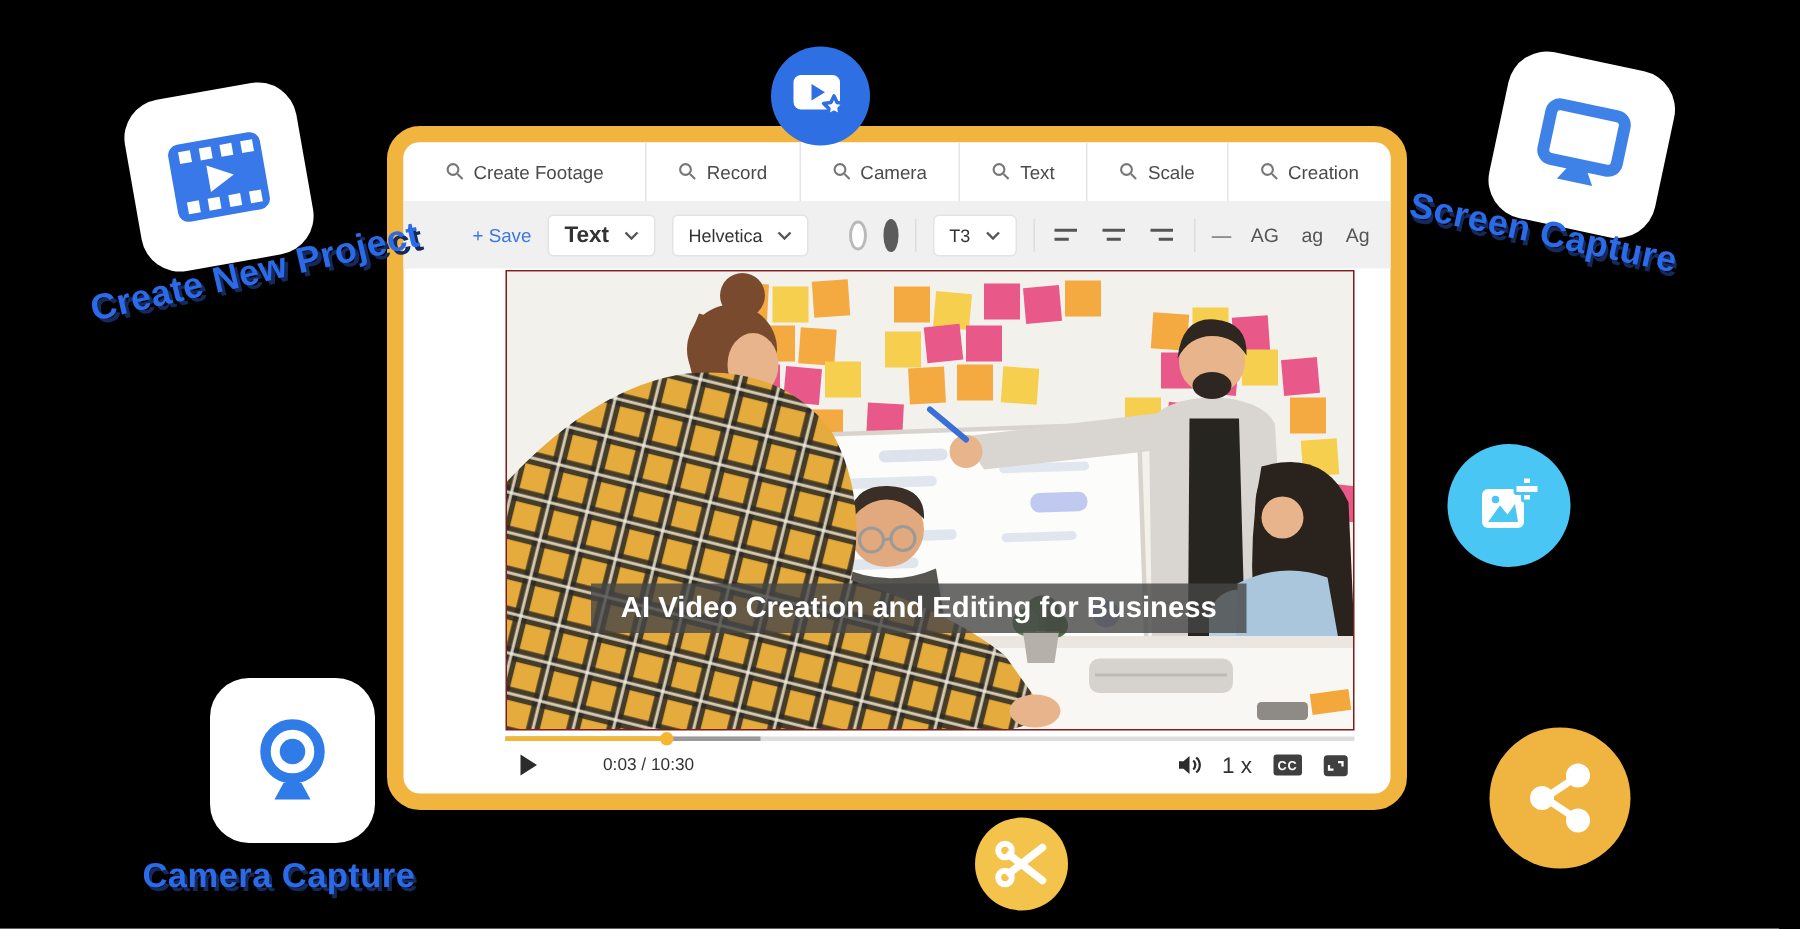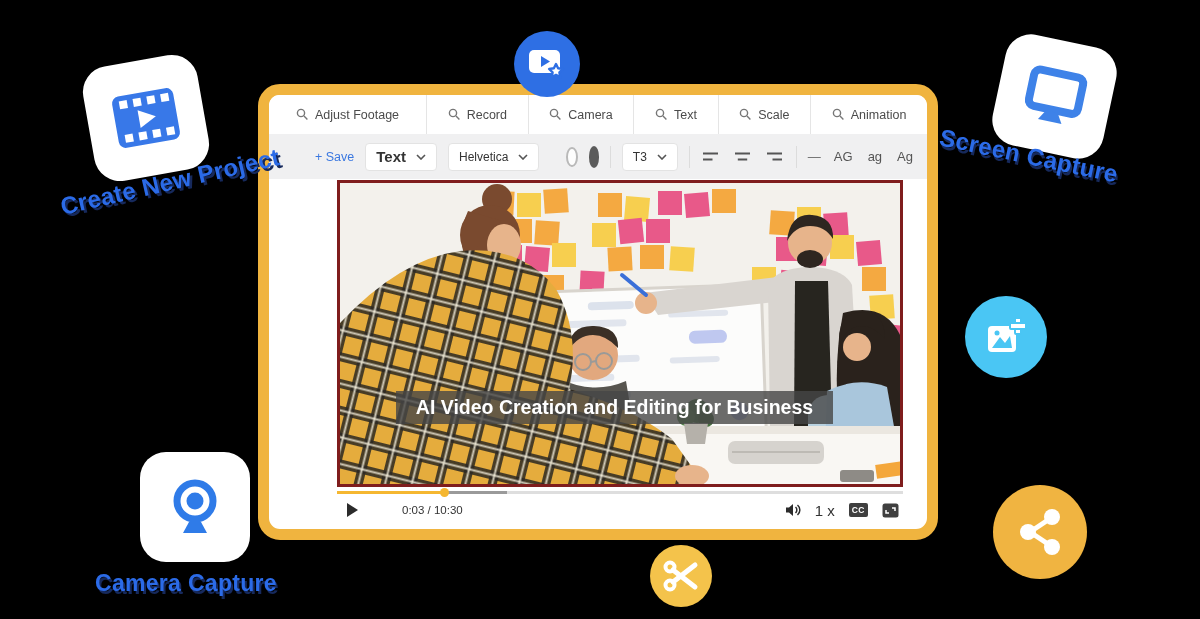--- a/index.html
+++ b/index.html
@@ -26,21 +26,21 @@
   .swatch { border-radius:50%; }
   .swatch.light { width:20px; height:20px; background:#fdfdfd; border:2px solid #b9b9b9; }
   .swatch.dark  { width:22px; height:22px; background:#5b5b5b; }
   .fb-divider { width:1px; height:22px; background:#dcdcdc; }
   .align-btn { display:flex; align-items:center; justify-content:center; padding:2px; }
   .case-btn { font-size:13px; color:#555; padding:0 2px; }
   .dash-btn { font-size:13px; color:#666; }
 
   
   .video-wrap { position:absolute; left:68px; top:85px; width:566px; height:307px;
-    border:3px solid #7f1d1d; background:#f3f1ed; overflow:hidden; }
+    border:1px solid #7f1d1d; background:#f3f1ed; overflow:hidden; }
   .caption-band { position:absolute; left:56px; top:208px; width:437px; height:33px;
     background:rgba(70,70,70,0.80); display:flex; align-items:center; justify-content:center; }
   .caption-text { color:#fff; font-size:19.5px; font-weight:bold; white-space:nowrap; }
 
   
   .progress { position:absolute; left:68px; top:396px; width:566px; height:3px; background:#dedede; }
   .progress .buffered { position:absolute; left:0; top:0; height:3px; width:30%; background:#9a9a9a; }
   .progress .played { position:absolute; left:0; top:0; height:3px; width:19%; background:#F5B731; }
   .progress .knob { position:absolute; left:calc(19% - 5px); top:-3px; width:9px; height:9px;
     border-radius:50%; background:#F5B731; }
@@ -68,21 +68,21 @@
 <div class="stage">
 
   <div class="editor-window">
 
     <div class="toolbar">
       <div class="tb-item wide">
         <svg width="13" height="13" viewBox="0 0 13 13">
             <circle cx="5" cy="5" r="3.6" fill="none" stroke="#777" stroke-width="1.4"></circle>
             <line x1="8" y1="8" x2="11.4" y2="11.4" stroke="#777" stroke-width="1.4"></line>
           </svg>
-        <span>Adjust Footage</span>
+        <span>Create Footage</span>
       </div>
       <div class="tb-item">
         <svg width="13" height="13" viewBox="0 0 13 13">
             <circle cx="5" cy="5" r="3.6" fill="none" stroke="#777" stroke-width="1.4"></circle>
             <line x1="8" y1="8" x2="11.4" y2="11.4" stroke="#777" stroke-width="1.4"></line>
           </svg>
         <span>Record</span>
       </div>
       <div class="tb-item">
         <svg width="13" height="13" viewBox="0 0 13 13">
@@ -103,21 +103,21 @@
             <circle cx="5" cy="5" r="3.6" fill="none" stroke="#777" stroke-width="1.4"></circle>
             <line x1="8" y1="8" x2="11.4" y2="11.4" stroke="#777" stroke-width="1.4"></line>
           </svg>
         <span>Scale</span>
       </div>
       <div class="tb-item">
         <svg width="13" height="13" viewBox="0 0 13 13">
             <circle cx="5" cy="5" r="3.6" fill="none" stroke="#777" stroke-width="1.4"></circle>
             <line x1="8" y1="8" x2="11.4" y2="11.4" stroke="#777" stroke-width="1.4"></line>
           </svg>
-        <span>Animation</span>
+        <span>Creation</span>
       </div>
     </div>
 
     <div class="format-bar">
       <span class="save-btn">+ Save</span>
       <div class="dd style-dd">
         <span>Text</span>
         <svg width="10" height="6" viewBox="0 0 10 6">
             <path d="M1,1 L5,5 L9,1" fill="none" stroke="#555" stroke-width="1.6"></path>
           </svg>

